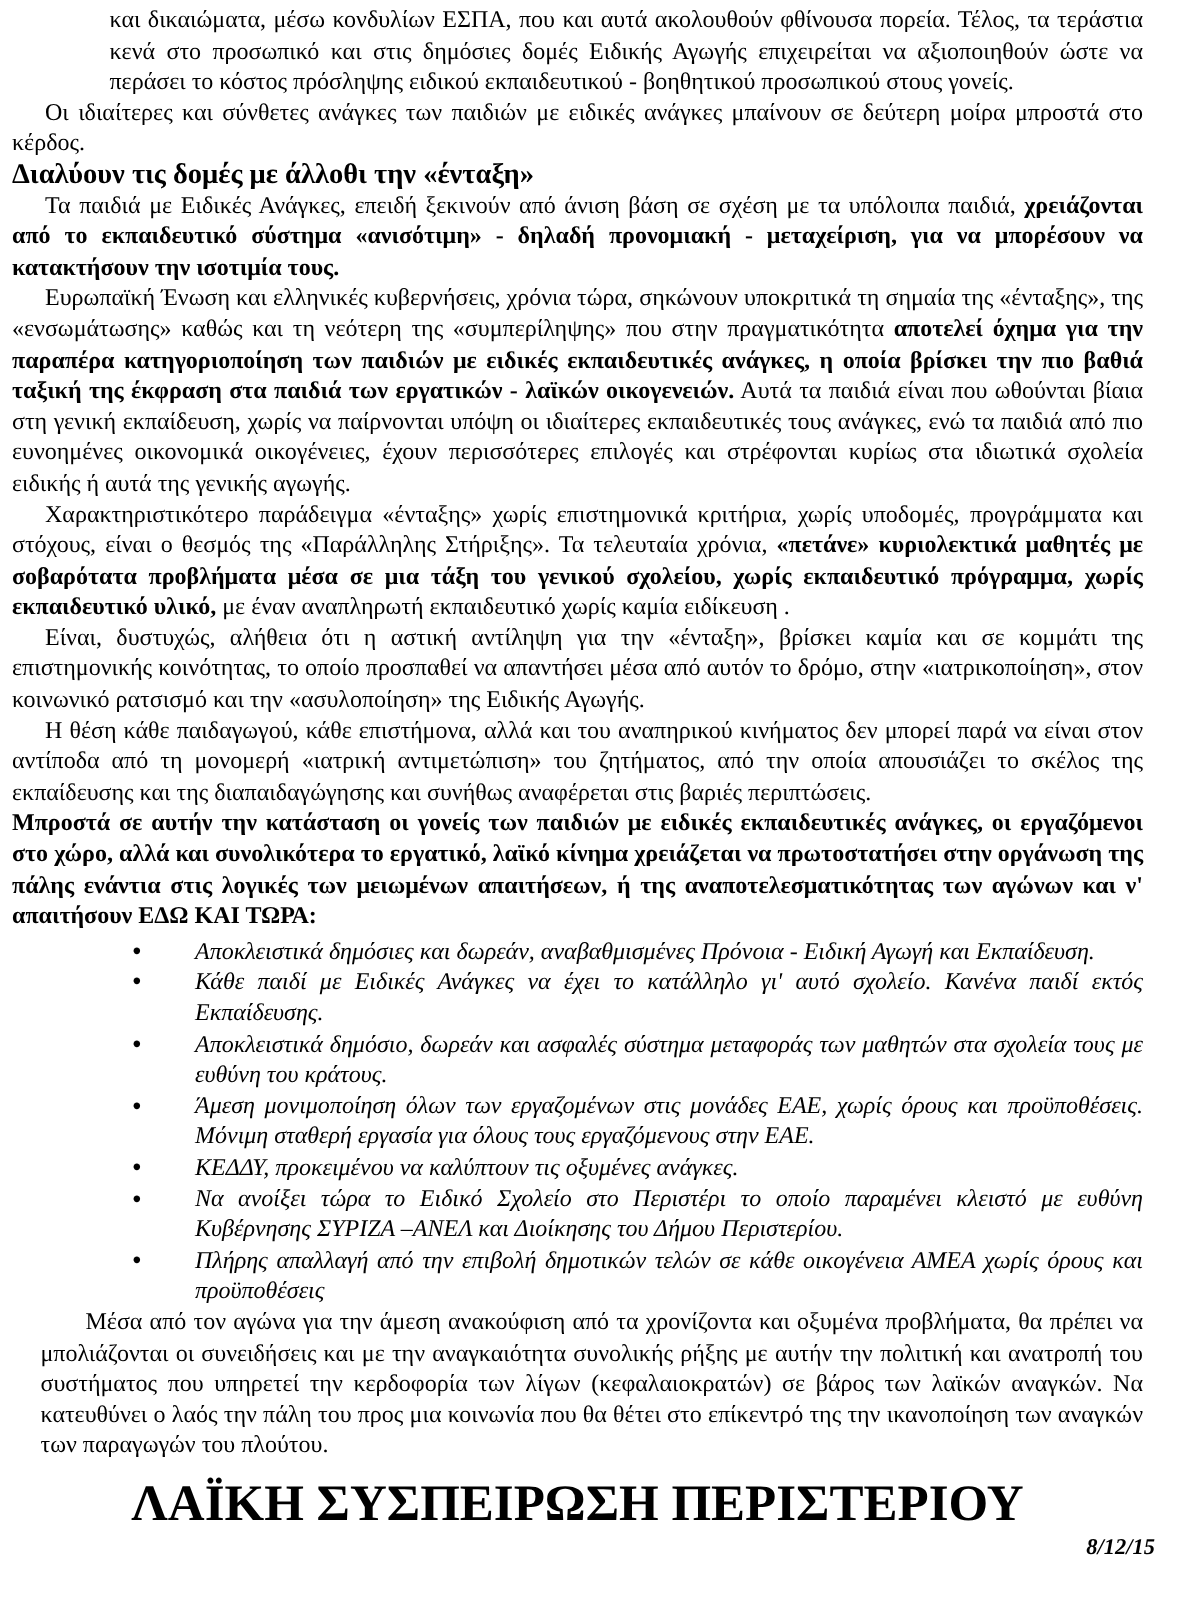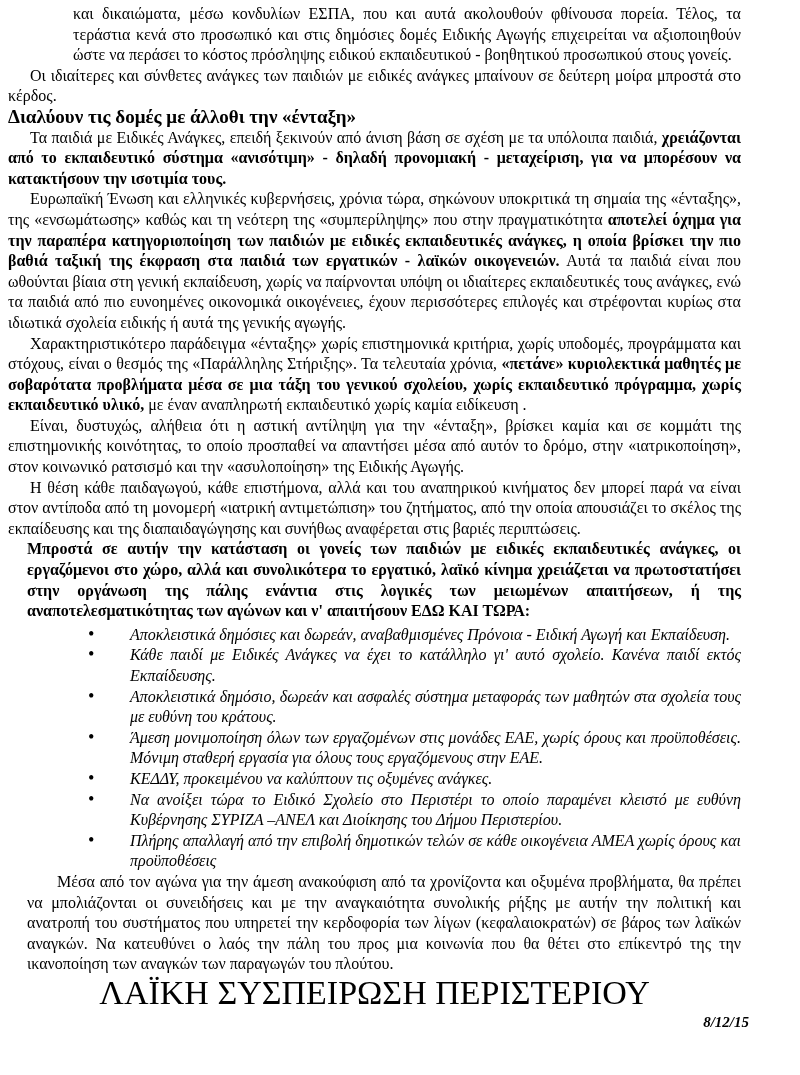--- a/index.html
+++ b/index.html
@@ -10,38 +10,38 @@
   .page {
     position: relative;
     width: 800px;
     height: 1075px;
     box-sizing: border-box;
     background: #ffffff;
     color: #000000;
     font-family: "Liberation Serif", serif;
     font-size: 16px;
     line-height: 20.6px;
-    padding: 4px 59px 0 8px;
+    padding: 4px 38px 0 8px;
     overflow: hidden;
   }
   p { margin: 0; }
   .justify { text-align: justify; }
   .continuation {
     margin-left: 65px;
     text-align: justify;
   }
   .indent { text-indent: 22px; }
   .indent-lg { text-indent: 30px; margin-left: 19px; }
   .heading {
     font-weight: bold;
     margin: 0;
     font-size: 19px;
   }
   .bold-run { font-weight: bold; }
-  .bold-para { font-weight: bold; margin-left: 19px; }
+  .bold-para { font-weight: bold; }
   .demands {
     list-style: none;
     margin: 3px 0 0 80px;
     padding: 0;
     font-weight: normal;
     font-style: italic;
   }
   .demands li {
     position: relative;
     padding-left: 42px;
@@ -50,24 +50,24 @@
   .demands li::before {
     content: "\2022";
     position: absolute;
     left: 0;
     top: -1px;
     font-style: normal;
     font-size: 1.15em;
   }
   .footer-title {
     text-align: center;
-    font-weight: normal;
+    font-weight: bold;
     font-size: 34px;
     line-height: 36px;
-    margin-top: 0;
+    margin-top: 10px;
     white-space: nowrap;
   }
   .doc-date {
     text-align: right;
     font-weight: bold;
     font-style: italic;
     font-size: 15px;
     line-height: 16px;
     margin-top: 3px;
     margin-right: -8px;

